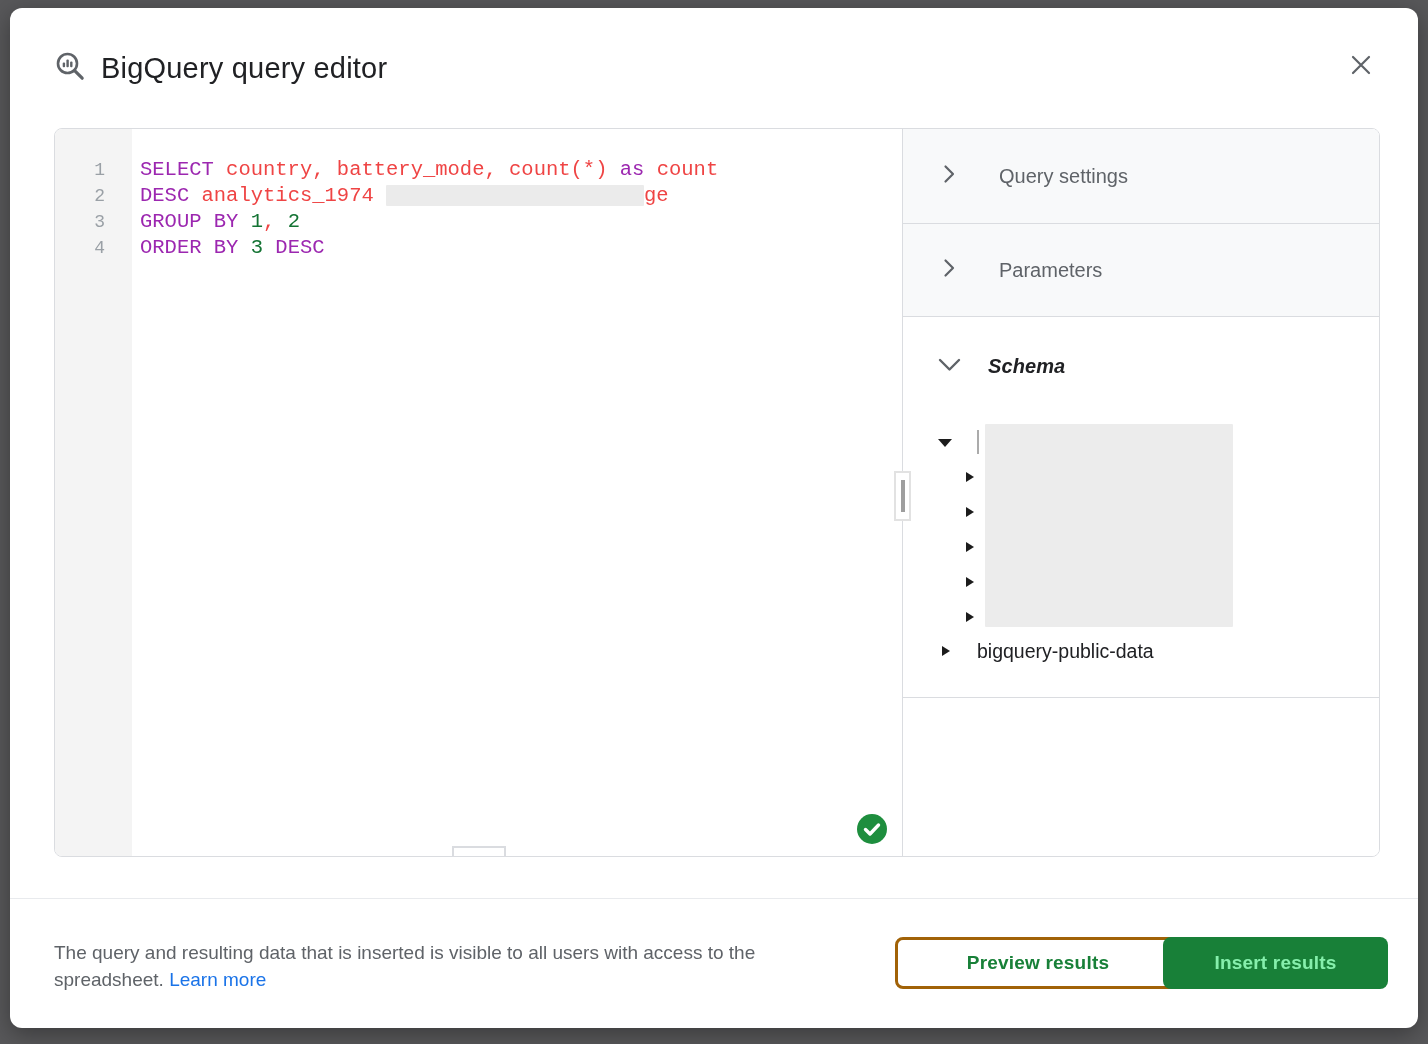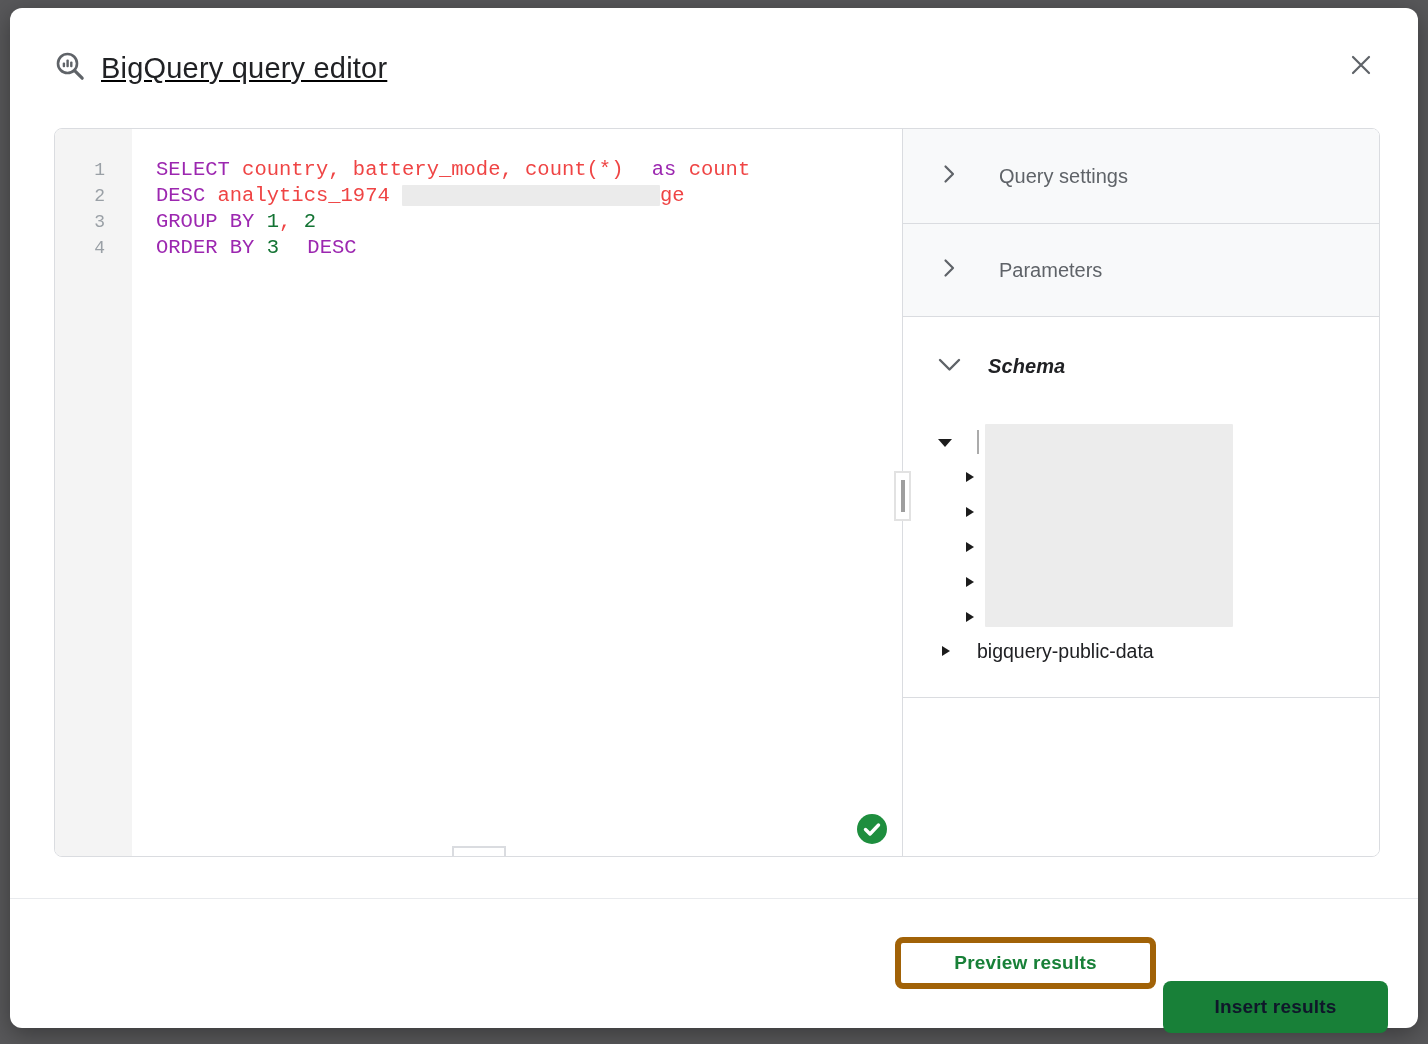--- a/index.html
+++ b/index.html
@@ -11,21 +11,21 @@
   }
   .dialog {
     position: absolute; left: 10px; top: 8px;
     width: 1408px; height: 1020px;
     background: #ffffff; border-radius: 12px;
     box-shadow: 0 6px 24px rgba(0,0,0,0.35);
   }
   
   .header {
     position: absolute; left: 44px; top: 40px; right: 44px; height: 40px;
-    display: flex; align-items: center; gap: 14px; text-decoration: underline;
+    display: flex; align-items: center; gap: 14px;
   }
   .title { font-size: 29px; color: #202124; font-weight: 400; letter-spacing: 0.2px; }
   .close-btn {
     position: absolute; right: 44px; top: 44px; width: 26px; height: 26px;
     cursor: pointer; display: flex; align-items: center; justify-content: center;
   }
   
   .content {
     position: absolute; left: 44px; top: 120px;
     width: 1326px; height: 729px;
@@ -41,21 +41,21 @@
     font-family: "Liberation Mono", monospace; font-size: 18px; color: #9aa0a6;
   }
   .code-area {
     position: absolute; left: 77px; top: 0; width: 770px; height: 100%;
     background: #ffffff; padding: 28px 0 0 8px; cursor: text;
   }
   .code-line {
     height: 26px; line-height: 26px; white-space: pre;
     font-family: "Liberation Mono", monospace; font-size: 20.5px; color: #1f2023;
   }
-  .tok-keyword { color: var(--kw, #9c27b0); margin-left: 16px; }
+  .tok-keyword { color: var(--kw, #9c27b0); }
   .tok-plain { color: #ef4444; }
   .tok-number { color: var(--num, #137333); }
   .tok-redacted {
     display: inline-block; height: 21px; background: #ebebeb;
     vertical-align: middle; border-radius: 1px;
   }
   .check-badge { position: absolute; left: 802px; top: 685px; width: 30px; height: 30px; }
   .h-resize-handle {
     position: absolute; left: 397px; top: 717px; width: 54px; height: 11px;
     background: #ffffff; border: 2px solid #dadce0; border-bottom: none; z-index: 3;
@@ -108,26 +108,26 @@
     font-size: 19px; line-height: 27px; color: #5f6368;
   }
   .learn-more { color: var(--link, #1a73e8); text-decoration: none; cursor: pointer; }
   .btn {
     position: absolute; top: 929px; height: 52px; border-radius: 8px;
     font-family: "Liberation Sans", sans-serif; font-size: 19px; font-weight: 700;
     letter-spacing: 0.2px; cursor: pointer;
     display: flex; align-items: center; justify-content: center;
   }
   .btn-preview {
-    left: 885px; width: 261px; background: #ffffff;
-    border: 6px solid #a16207; color: var(--green, #188038);
+    left: 885px; width: 286px; background: #ffffff;
+    border: 3px solid #a16207; color: var(--green, #188038);
   }
   .btn-insert {
     left: 1153px; width: 225px; background: var(--green, #188038);
-    border: none; color: #0f172a; margin-top: 44px;
+    border: none; color: #86efac;
   }
 </style>
 </head>
 <body>
 
 <div class="dialog">
 
   <div class="header">
     <span>
       <svg width="33" height="33" viewBox="0 0 33 33" fill="none">
@@ -216,17 +216,22 @@
         </div>
       <div class="tri-right" style="left:39px; top:517px;"></div>
       <div class="tree-item-label">bigquery-public-data</div>
 
       <div class="schema-section-divider"></div>
     </div>
   </div>
 
   <div class="footer-divider"></div>
 
+  <div class="disclaimer">
+    <span>The query and resulting data that is inserted is visible to all users with access to the</span><br>
+    <span>spreadsheet.</span>
+    <a class="learn-more">Learn more</a>
+  </div>
 
   <button class="btn btn-preview">Preview results</button>
   <button class="btn btn-insert">Insert results</button>
 
 </div>
 
 </body></html>

